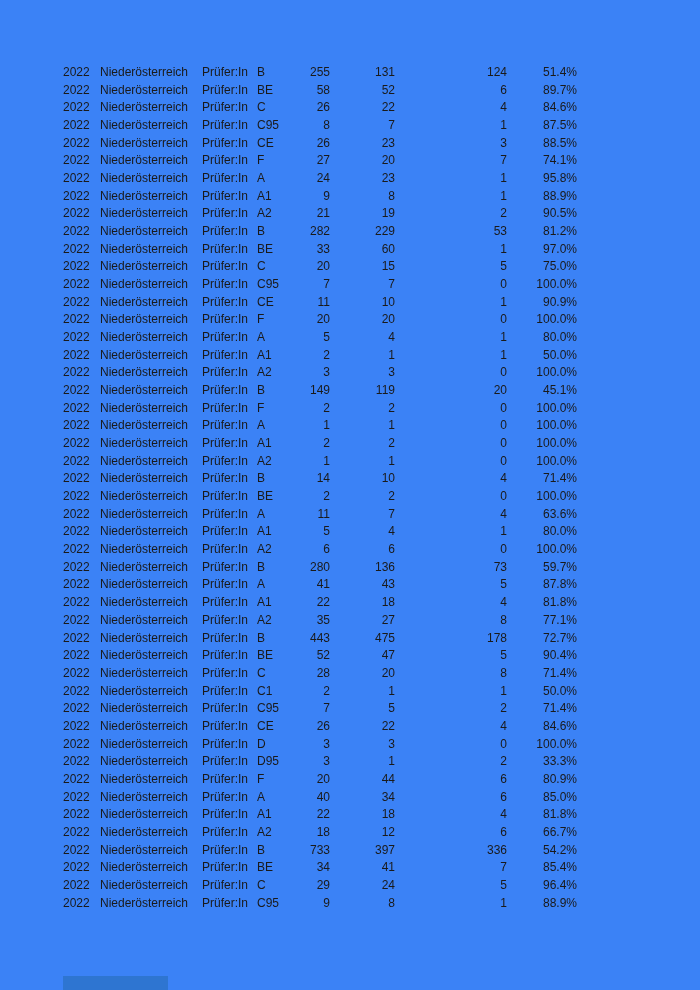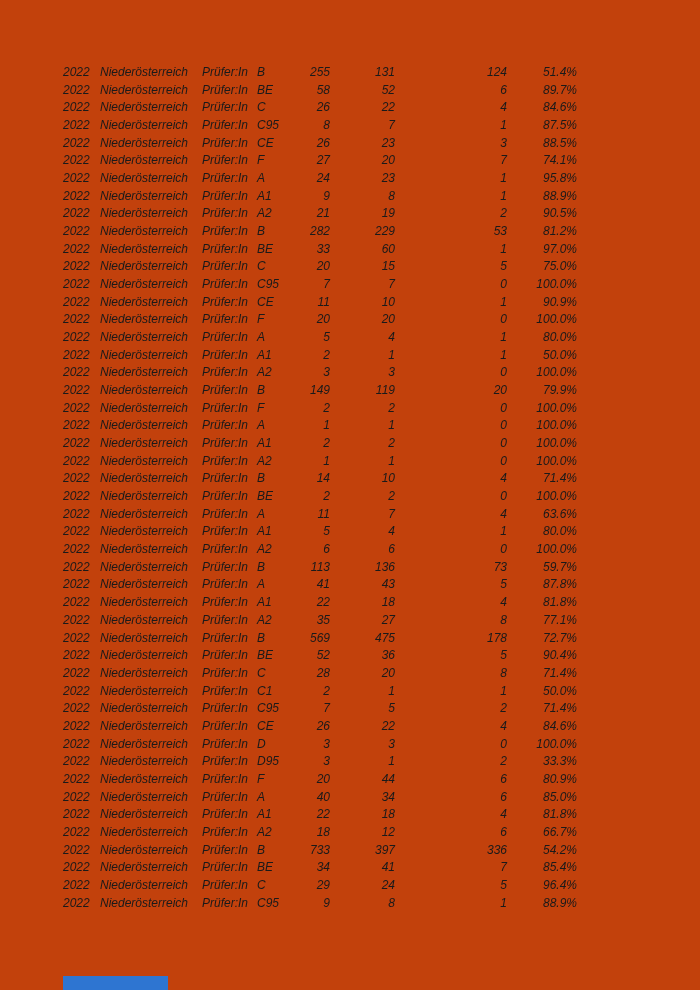--- a/index.html
+++ b/index.html
@@ -45,21 +45,21 @@
   .data-table td.txt { text-align: left; }
   .bottom-bar {
     position: absolute;
     left: 63px; top: 976px;
     width: 105px; height: 14px;
   }
 </style>
 </head>
 <body>
 
-<div class="page" style="background: #c2410c; font-style: italic;">
+<div class="page" style="background: #3b82f6;">
 
   <table class="data-table" style="color: rgb(26, 26, 26);">
     <colgroup>
       <col class="w-year">
       <col class="w-region">
       <col class="w-examiner">
       <col class="w-class">
       <col class="w-total">
       <col class="w-passed">
       <col class="w-failed">
@@ -247,21 +247,21 @@
           <td class="num">100.0%</td>
         </tr>
         <tr>
           <td class="txt">2022</td>
           <td class="txt">Niederösterreich</td>
           <td class="txt">Prüfer:In</td>
           <td class="txt">B</td>
           <td class="num">149</td>
           <td class="num">119</td>
           <td class="num">20</td>
-          <td class="num">79.9%</td>
+          <td class="num">45.1%</td>
         </tr>
         <tr>
           <td class="txt">2022</td>
           <td class="txt">Niederösterreich</td>
           <td class="txt">Prüfer:In</td>
           <td class="txt">F</td>
           <td class="num">2</td>
           <td class="num">2</td>
           <td class="num">0</td>
           <td class="num">100.0%</td>
@@ -344,21 +344,21 @@
           <td class="num">6</td>
           <td class="num">6</td>
           <td class="num">0</td>
           <td class="num">100.0%</td>
         </tr>
         <tr>
           <td class="txt">2022</td>
           <td class="txt">Niederösterreich</td>
           <td class="txt">Prüfer:In</td>
           <td class="txt">B</td>
-          <td class="num">113</td>
+          <td class="num">280</td>
           <td class="num">136</td>
           <td class="num">73</td>
           <td class="num">59.7%</td>
         </tr>
         <tr>
           <td class="txt">2022</td>
           <td class="txt">Niederösterreich</td>
           <td class="txt">Prüfer:In</td>
           <td class="txt">A</td>
           <td class="num">41</td>
@@ -384,32 +384,32 @@
           <td class="num">35</td>
           <td class="num">27</td>
           <td class="num">8</td>
           <td class="num">77.1%</td>
         </tr>
         <tr>
           <td class="txt">2022</td>
           <td class="txt">Niederösterreich</td>
           <td class="txt">Prüfer:In</td>
           <td class="txt">B</td>
-          <td class="num">569</td>
+          <td class="num">443</td>
           <td class="num">475</td>
           <td class="num">178</td>
           <td class="num">72.7%</td>
         </tr>
         <tr>
           <td class="txt">2022</td>
           <td class="txt">Niederösterreich</td>
           <td class="txt">Prüfer:In</td>
           <td class="txt">BE</td>
           <td class="num">52</td>
-          <td class="num">36</td>
+          <td class="num">47</td>
           <td class="num">5</td>
           <td class="num">90.4%</td>
         </tr>
         <tr>
           <td class="txt">2022</td>
           <td class="txt">Niederösterreich</td>
           <td class="txt">Prüfer:In</td>
           <td class="txt">C</td>
           <td class="num">28</td>
           <td class="num">20</td>

